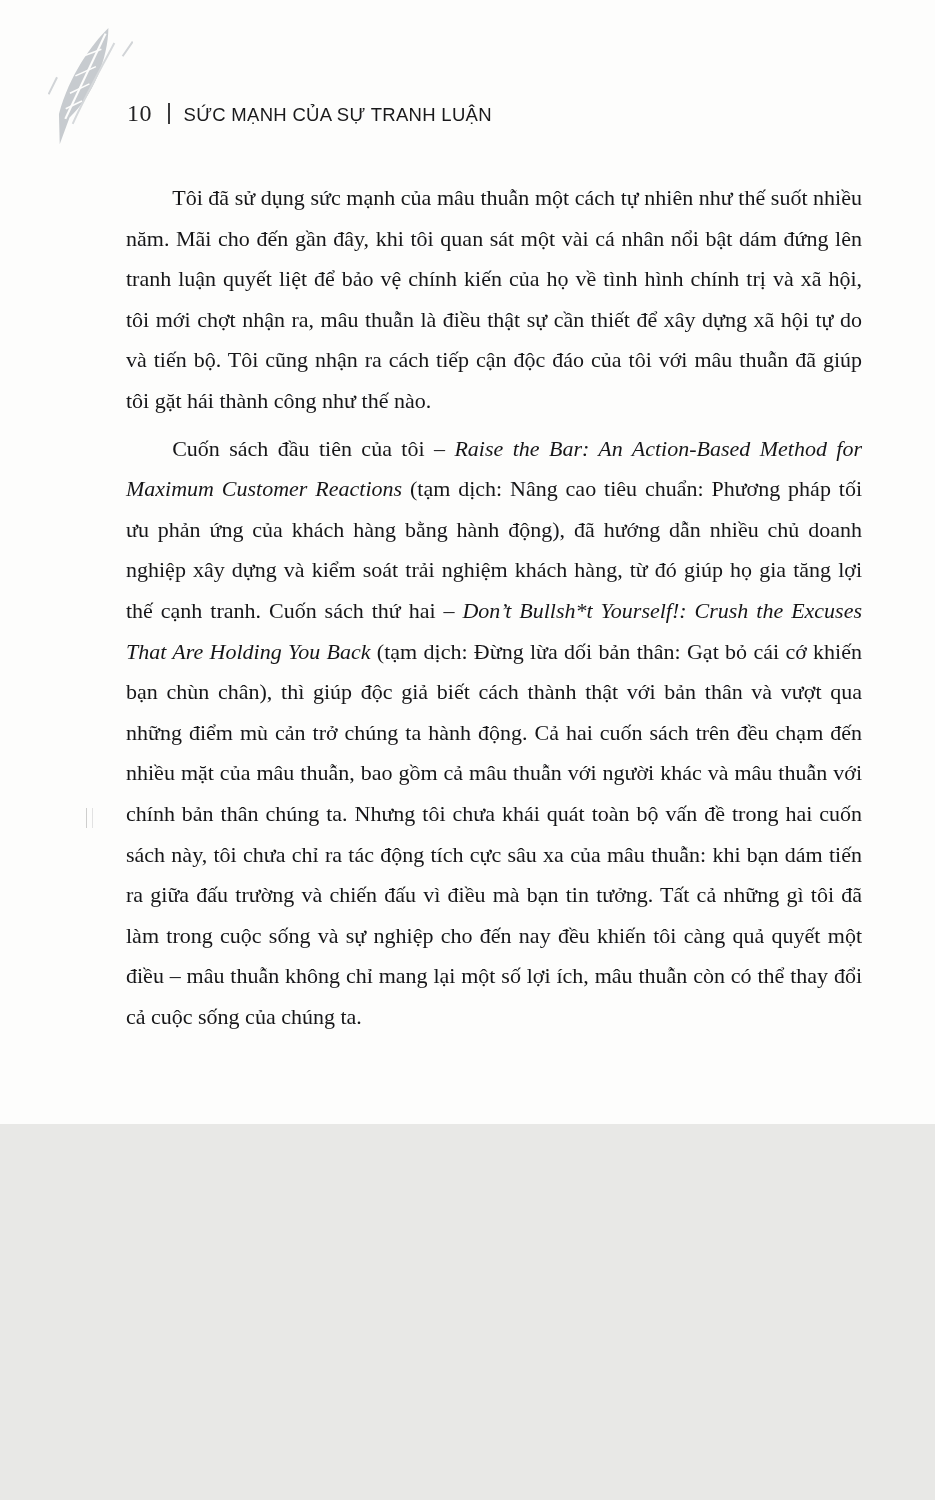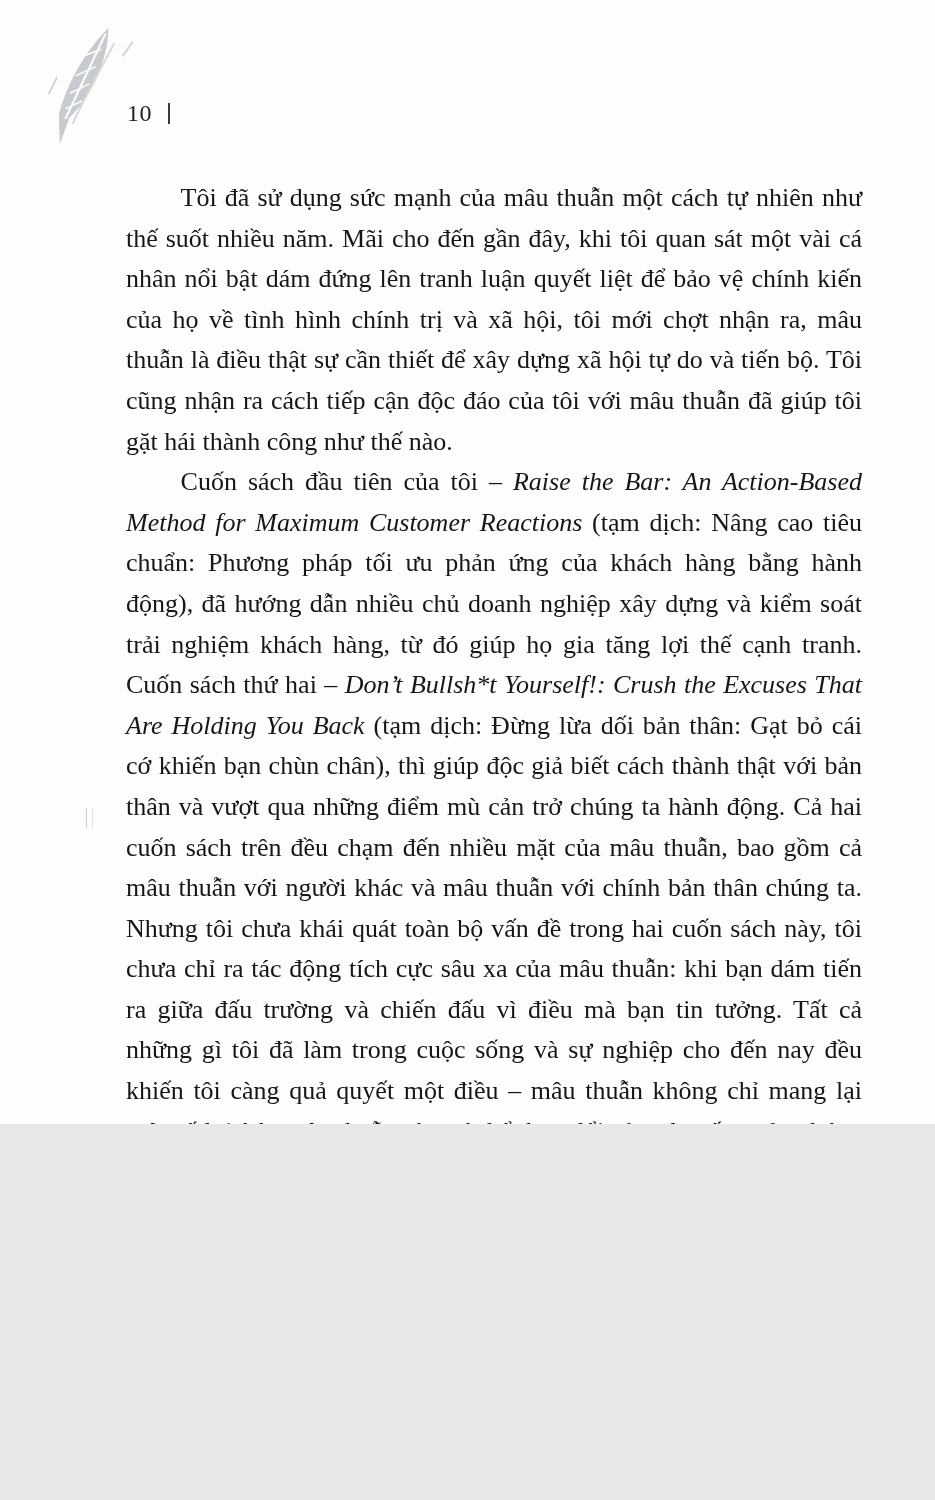--- a/index.html
+++ b/index.html
@@ -59,29 +59,30 @@
     color: #19191b;
   }
 
   
   .page-body {
     position: absolute;
     left: 126px;
     top: 178px;
     width: 736px;
     text-align: justify;
-    font-size: 26px;
+    font-size: 22px;
     line-height: 40.6px;
     color: #161618;
   }
   .page-body p.para {
     margin: 0;
     text-indent: 2.1em;
   }
   .page-body p.para + p.para {
+    margin-top: 7px;
   }
   .page-body em {
     font-style: italic;
   }
 
   
   .scan-artifact {
     position: absolute;
     left: 86px;
     top: 808px;
@@ -104,20 +105,21 @@
         <path d="M48 26 L30 36 M45 44 L26 56 M41 62 L23 74 M36 80 L21 90" stroke="#fdfdfc" stroke-width="1.6" fill="none"></path>
         <path d="M60 18 C50 46 38 76 30 104" stroke="#c9cdd1" stroke-width="2" fill="none"></path>
         <path d="M8 60 L2 78 M70 30 L78 14" stroke="#c3c7cb" stroke-width="2" fill="none"></path>
       </g>
     </svg>
   </div>
 
   <div class="running-header">
     <span class="page-number">10</span>
     <span class="header-divider"></span>
+    <span class="running-title">SỨC MẠNH CỦA SỰ TRANH LUẬN</span>
   </div>
 
   <div class="page-body">
       <p class="para"><span>Tôi đã sử dụng sức mạnh của mâu thuẫn một cách tự nhiên như thế suốt nhiều năm. Mãi cho đến gần đây, khi tôi quan sát một vài cá nhân nổi bật dám đứng lên tranh luận quyết liệt để bảo vệ chính kiến của họ về tình hình chính trị và xã hội, tôi mới chợt nhận ra, mâu thuẫn là điều thật sự cần thiết để xây dựng xã hội tự do và tiến bộ. Tôi cũng nhận ra cách tiếp cận độc đáo của tôi với mâu thuẫn đã giúp tôi gặt hái thành công như thế nào.</span></p>
       <p class="para"><span>Cuốn sách đầu tiên của tôi – </span><em>Raise the Bar: An Action-Based Method for Maximum Customer Reactions</em><span> (tạm dịch: Nâng cao tiêu chuẩn: Phương pháp tối ưu phản ứng của khách hàng bằng hành động), đã hướng dẫn nhiều chủ doanh nghiệp xây dựng và kiểm soát trải nghiệm khách hàng, từ đó giúp họ gia tăng lợi thế cạnh tranh. Cuốn sách thứ hai – </span><em>Don’t Bullsh*t Yourself!: Crush the Excuses That Are Holding You Back</em><span> (tạm dịch: Đừng lừa dối bản thân: Gạt bỏ cái cớ khiến bạn chùn chân), thì giúp độc giả biết cách thành thật với bản thân và vượt qua những điểm mù cản trở chúng ta hành động. Cả hai cuốn sách trên đều chạm đến nhiều mặt của mâu thuẫn, bao gồm cả mâu thuẫn với người khác và mâu thuẫn với chính bản thân chúng ta. Nhưng tôi chưa khái quát toàn bộ vấn đề trong hai cuốn sách này, tôi chưa chỉ ra tác động tích cực sâu xa của mâu thuẫn: khi bạn dám tiến ra giữa đấu trường và chiến đấu vì điều mà bạn tin tưởng. Tất cả những gì tôi đã làm trong cuộc sống và sự nghiệp cho đến nay đều khiến tôi càng quả quyết một điều – mâu thuẫn không chỉ mang lại một số lợi ích, mâu thuẫn còn có thể thay đổi cả cuộc sống của chúng ta.</span></p>
     </div>
 
   <div class="scan-artifact"></div>
 
 </div>

